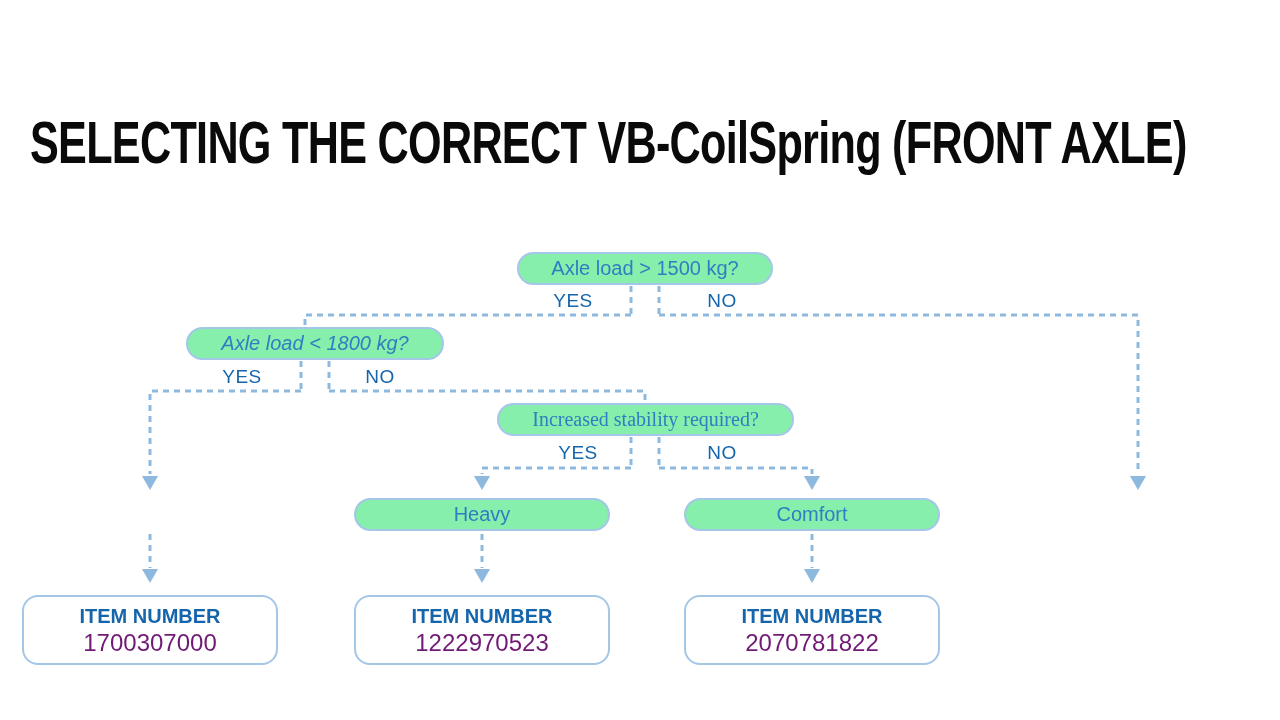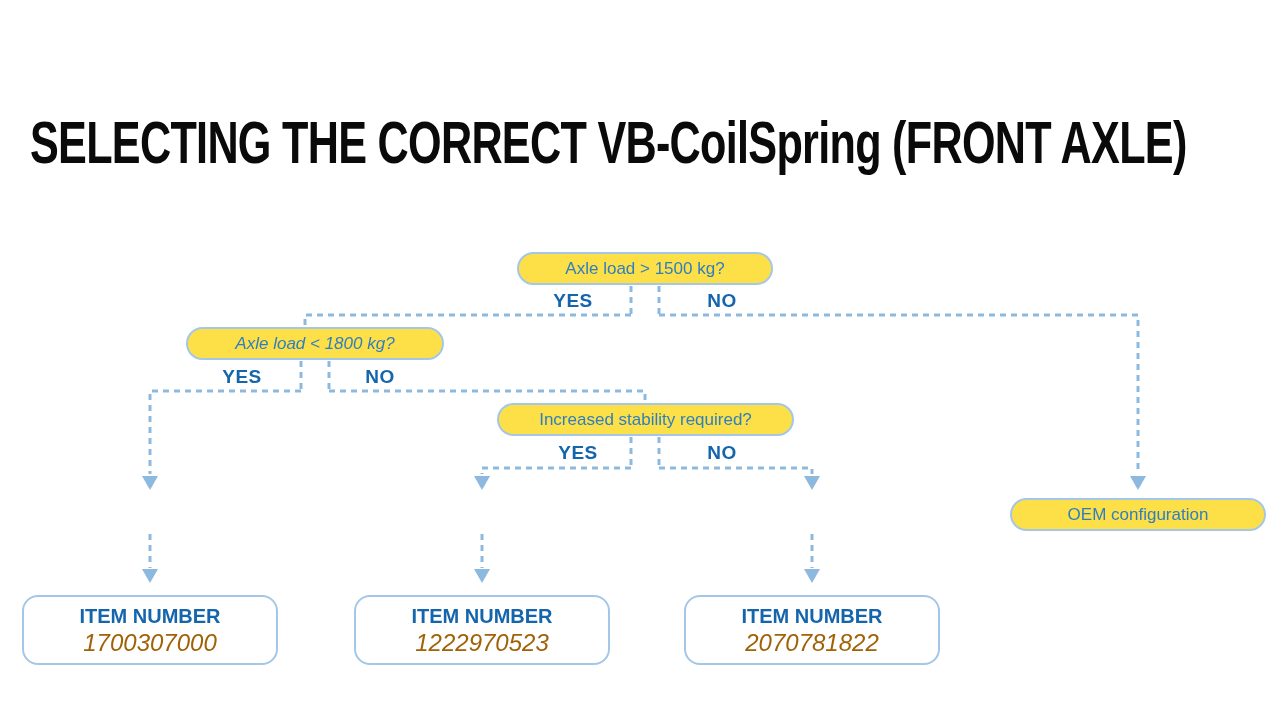--- a/index.html
+++ b/index.html
@@ -34,36 +34,36 @@
     position: absolute;
     left: 0;
     top: 0;
     pointer-events: none;
   }
   .pill {
     position: absolute;
     height: 33px;
     border: 2px solid #a4c7e7;
     border-radius: 19px;
-    background: #fde047;
+    background: #86efac;
     display: flex;
     align-items: center;
     justify-content: center;
-    font-size: 17px;
+    font-size: 20px;
     color: #2f7ec1;
     box-sizing: border-box;
     white-space: nowrap;
   }
   .yn-label {
     position: absolute;
     width: 90px;
     top: 0;
     text-align: center;
     font-size: 19px;
-    font-weight: 700;
+    font-weight: 400;
     color: #1565ad;
     letter-spacing: 0.5px;
   }
   .item-box {
     position: absolute;
     width: 256px;
     height: 70px;
     border: 2px solid #a4c7e7;
     border-radius: 16px;
     background: #ffffff;
@@ -75,23 +75,22 @@
     gap: 5px;
   }
   .item-label {
     font-size: 20px;
     font-weight: 700;
     color: #1565ad;
     line-height: 1;
   }
   .item-value {
     font-size: 24px;
-    color: #a16207;
+    color: #701a75;
     line-height: 1;
-    font-style: italic;
   }
   .dash {
     stroke: #8db9df;
     stroke-width: 3;
     stroke-dasharray: 6 5;
     fill: none;
   }
   .arrow {
     fill: #8db9df;
     stroke: none;
@@ -142,25 +141,26 @@
   </svg>
 
   <div class="pill" style="left:517px; top:224px; width:256px;">Axle load &gt; 1500 kg?</div>
   <div class="yn-label" style="left:528px; top:262px;">YES</div>
   <div class="yn-label" style="left:677px; top:262px;">NO</div>
 
   <div class="pill" style="left:186px; top:299px; width:258px;font-style:italic;">Axle load &lt; 1800 kg?</div>
   <div class="yn-label" style="left:197px; top:338px;">YES</div>
   <div class="yn-label" style="left:335px; top:338px;">NO</div>
 
-  <div class="pill" style="left:497px; top:375px; width:297px;">Increased stability required?</div>
+  <div class="pill" style="left:497px; top:375px; width:297px;font-family:Liberation Serif, serif;">Increased stability required?</div>
   <div class="yn-label" style="left:533px; top:414px;">YES</div>
   <div class="yn-label" style="left:677px; top:414px;">NO</div>
 
-  <div class="pill" style="left:1010px; top:470px; width:256px;">OEM configuration</div>
+  <div class="pill" style="left:354px; top:470px; width:256px;">Heavy</div>
+  <div class="pill" style="left:684px; top:470px; width:256px;">Comfort</div>
 
   <div class="item-box" style="left:22px; top:567px;">
     <div class="item-label">ITEM NUMBER</div>
     <div class="item-value">1700307000</div>
   </div>
   <div class="item-box" style="left:354px; top:567px;">
     <div class="item-label">ITEM NUMBER</div>
     <div class="item-value">1222970523</div>
   </div>
   <div class="item-box" style="left:684px; top:567px;">

